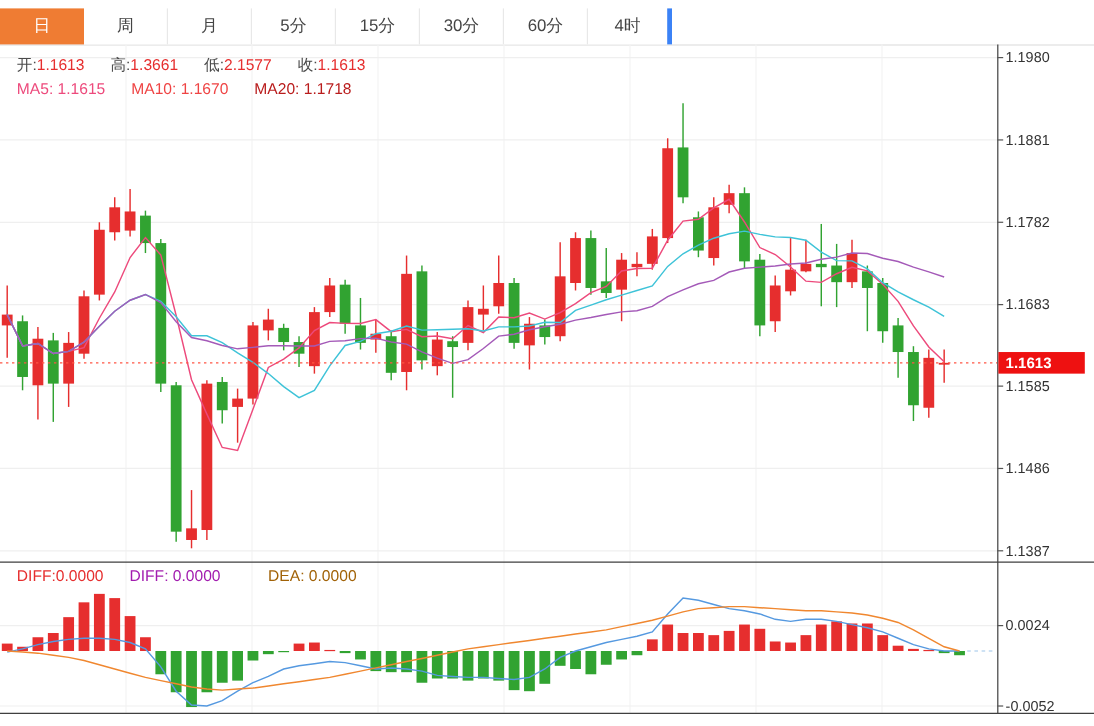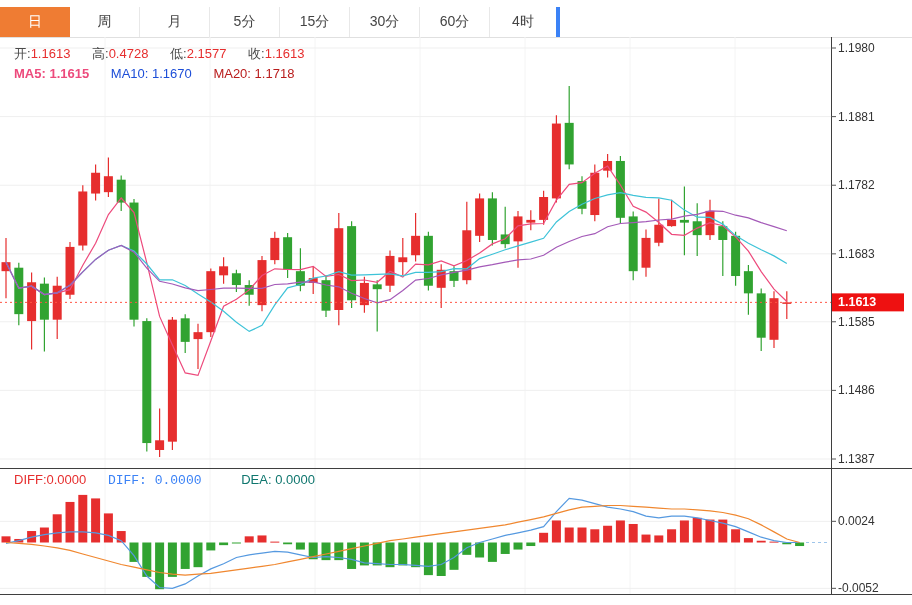--- a/index.html
+++ b/index.html
@@ -14,25 +14,25 @@
   .tab.active{background:#ef7c33;color:#fff;border-right:none;height:30px;}
   .tab:last-of-type{border-right:4px solid #3b82f6;}
   
   .hrow{position:absolute;left:14px;font-size:13px;white-space:nowrap;z-index:3;}
   .row-ohlc{top:45px;}
   .row-ma{top:66px;}
   .row-macd{top:472px;}
   .kv{margin-right:18px;}
   .kv .lbl{color:#4a4a4a;}
   .red-val{color:#e62e2e;}
-  .ma5-c{color:#ed4a7c;font-weight:bold;}
-  .ma10-c{color:#1d4ed8;}
+  .ma5-c{color:#ed4a7c;}
+  .ma10-c{color:#ef4444;}
   .ma20-c{color:#b91c1c;}
-  .diff-c{color:#3b82f6;font-family:Liberation Mono, monospace;}
-  .dea-c{color:#0f766e;padding-left:18px;}
+  .diff-c{color:#a21caf;}
+  .dea-c{color:#a16207;padding-left:18px;}
   svg{position:absolute;left:0;top:0;z-index:1;}
 </style>
 </head>
 <body>
 
 <div class="app">
 
   <svg id="chart" width="912" height="605" viewBox="0 0 912 605">
       <g>
         <line x1="105" y1="37" x2="105" y2="594" stroke="#f4f4f4"></line>
@@ -301,21 +301,21 @@
     <div class="tab">月</div>
     <div class="tab">5分</div>
     <div class="tab">15分</div>
     <div class="tab">30分</div>
     <div class="tab">60分</div>
     <div class="tab">4时</div>
   </div>
 
   <div class="hrow row-ohlc">
     <span class="kv"><span class="lbl">开:</span><span class="red-val">1.1613</span></span>
-    <span class="kv"><span class="lbl">高:</span><span class="red-val">0.4728</span></span>
+    <span class="kv"><span class="lbl">高:</span><span class="red-val">1.3661</span></span>
     <span class="kv"><span class="lbl">低:</span><span class="red-val">2.1577</span></span>
     <span class="kv"><span class="lbl">收:</span><span class="red-val">1.1613</span></span>
   </div>
 
   <div class="hrow row-ma">
     <span class="kv ma5-c"><span>MA5:</span> <span>1.1615</span></span>
     <span class="kv ma10-c"><span>MA10:</span> <span>1.1670</span></span>
     <span class="kv ma20-c"><span>MA20:</span> <span>1.1718</span></span>
   </div>
 

